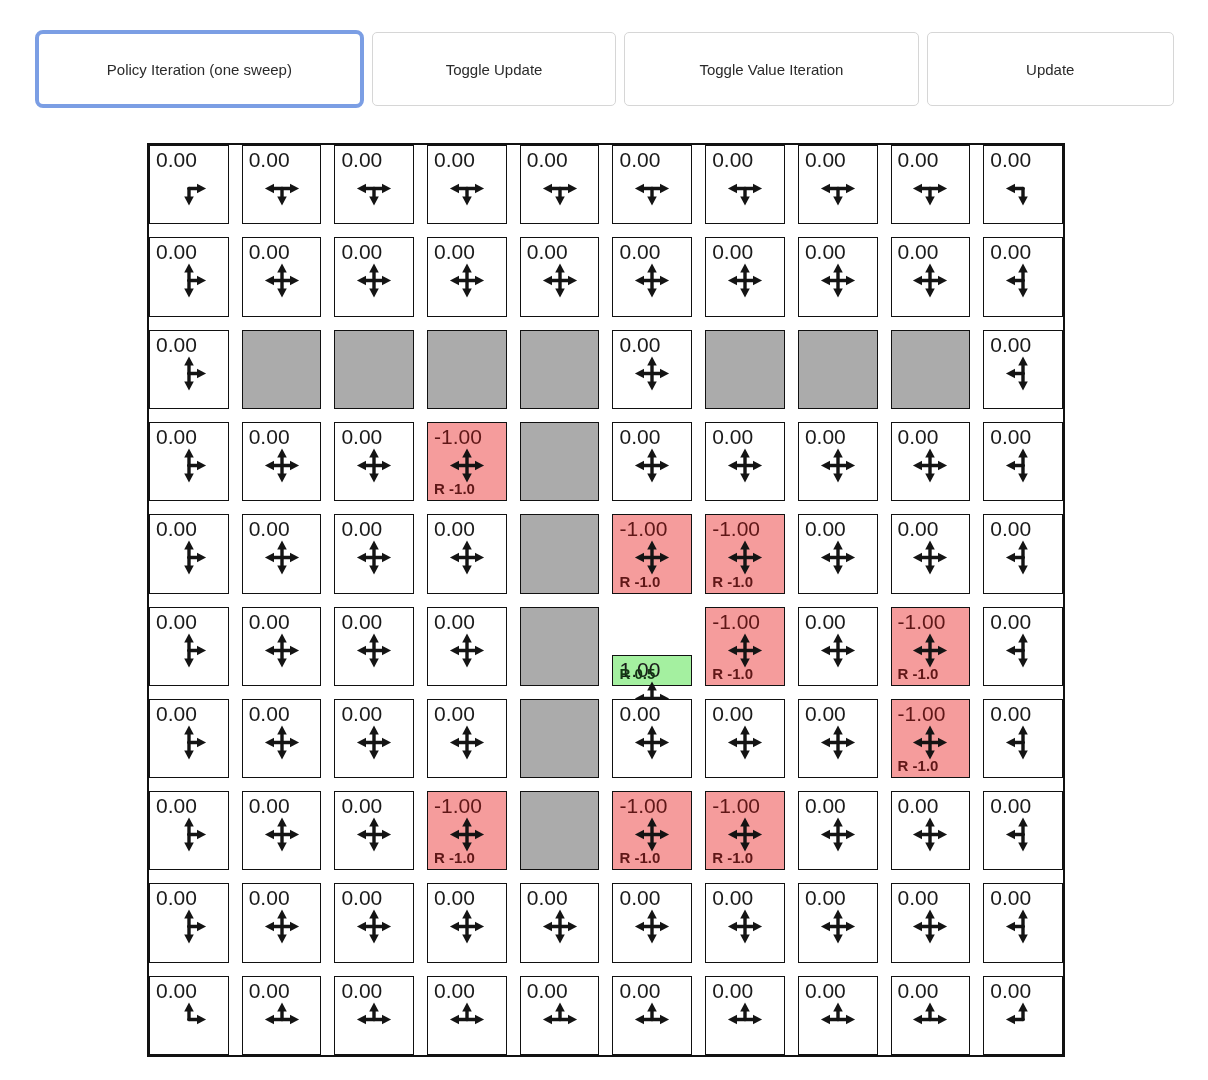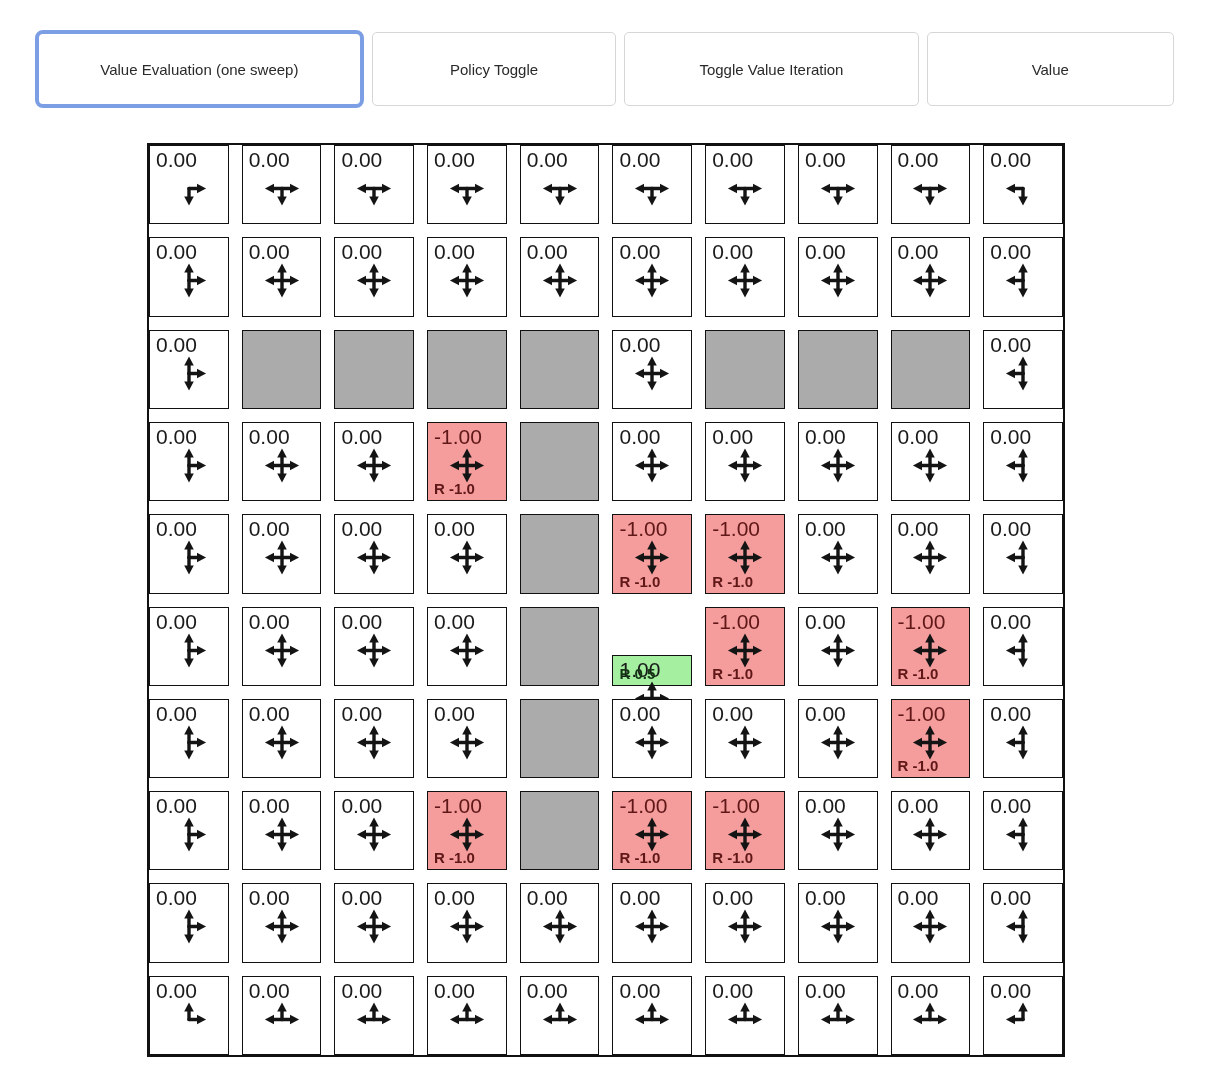--- a/index.html
+++ b/index.html
@@ -54,24 +54,24 @@
     position:absolute;left:6px;bottom:3px;
     font-size:15px;font-weight:600;color:#1c1c1c;white-space:nowrap;
   }
   .reward-neg .reward-label{color:#5f1717;}
   .reward-pos .reward-label{color:#143814;}
 </style>
 </head>
 <body>
 
 <div class="toolbar">
-  <button class="btn btn-0 active">Value Evaluation (one sweep)</button>
-  <button class="btn btn-1">Policy Toggle</button>
+  <button class="btn btn-0 active">Policy Iteration (one sweep)</button>
+  <button class="btn btn-1">Toggle Update</button>
   <button class="btn btn-2">Toggle Value Iteration</button>
-  <button class="btn btn-3">Value</button>
+  <button class="btn btn-3">Update</button>
 </div>
 
 <div class="gridworld">
     <div class="cell normal">
       <span class="value">0.00</span>
       <svg class="arrows" viewBox="0 0 36 36">
         <line x1="18" y1="18" x2="26" y2="18"></line>
         <polygon points="33,18 25,13.8 25,22.2"></polygon>
         <line x1="18" y1="18" x2="18" y2="26"></line>
         <polygon points="18,33 13.8,25 22.2,25"></polygon>

